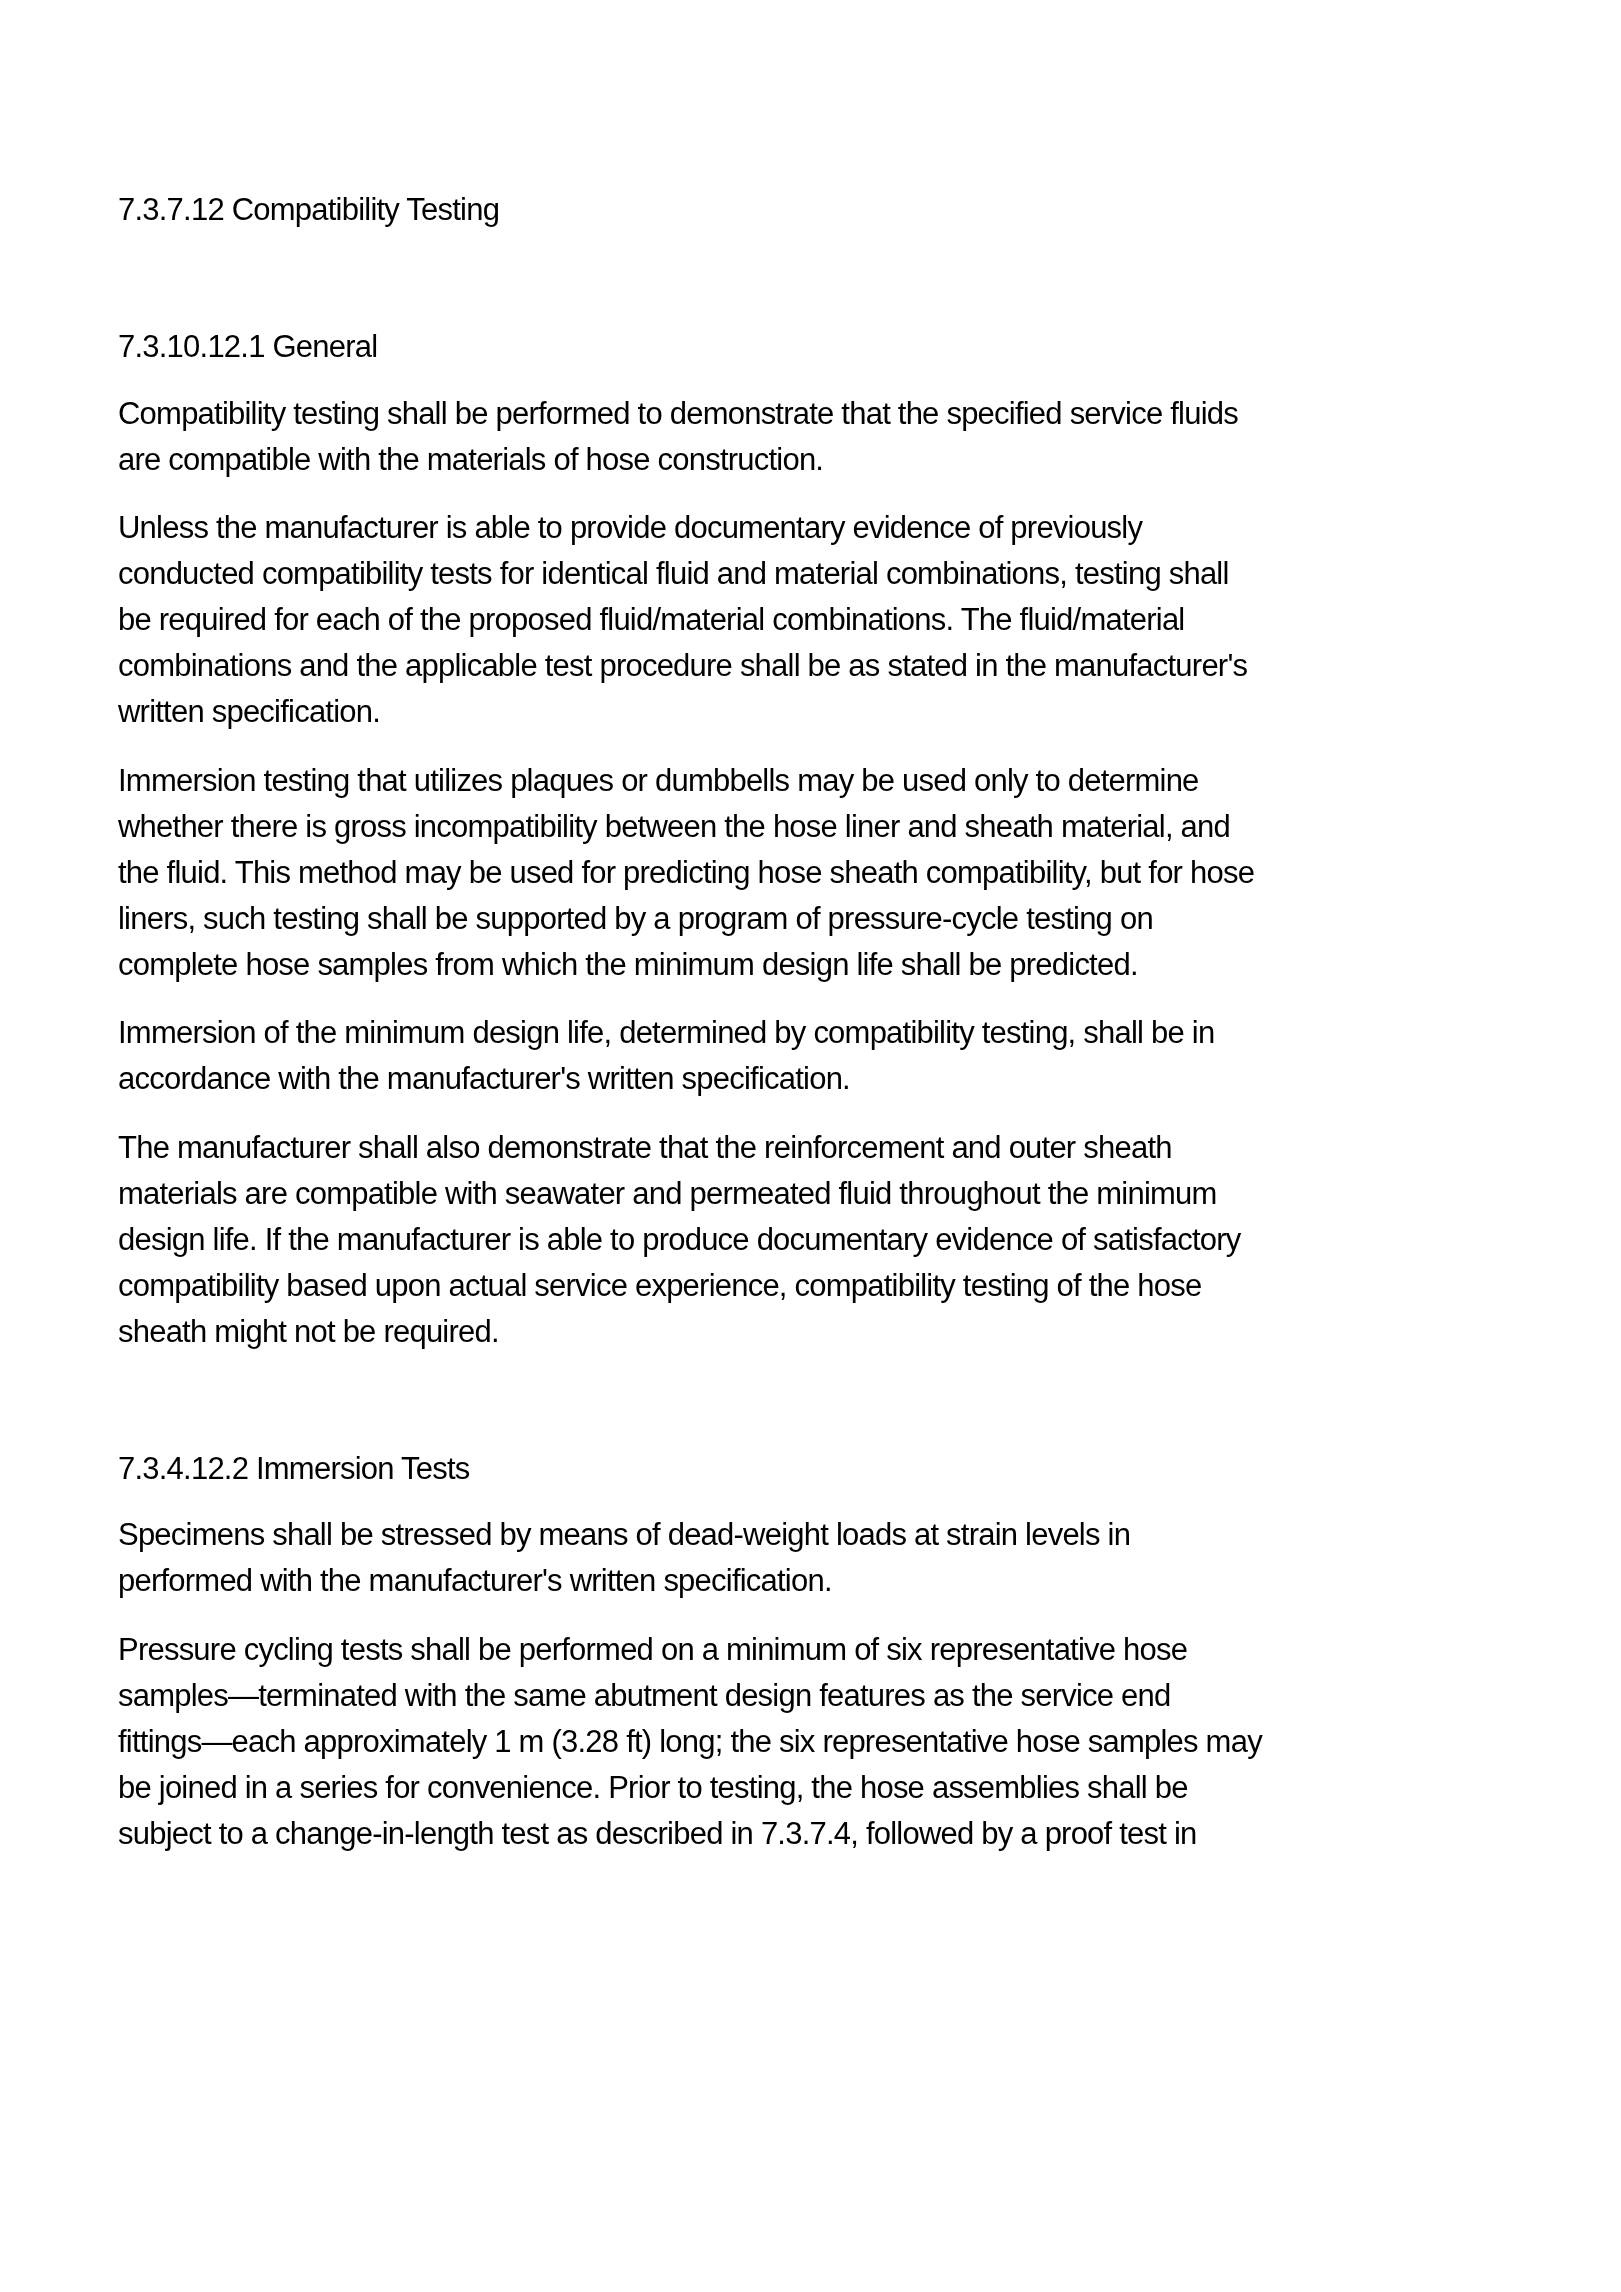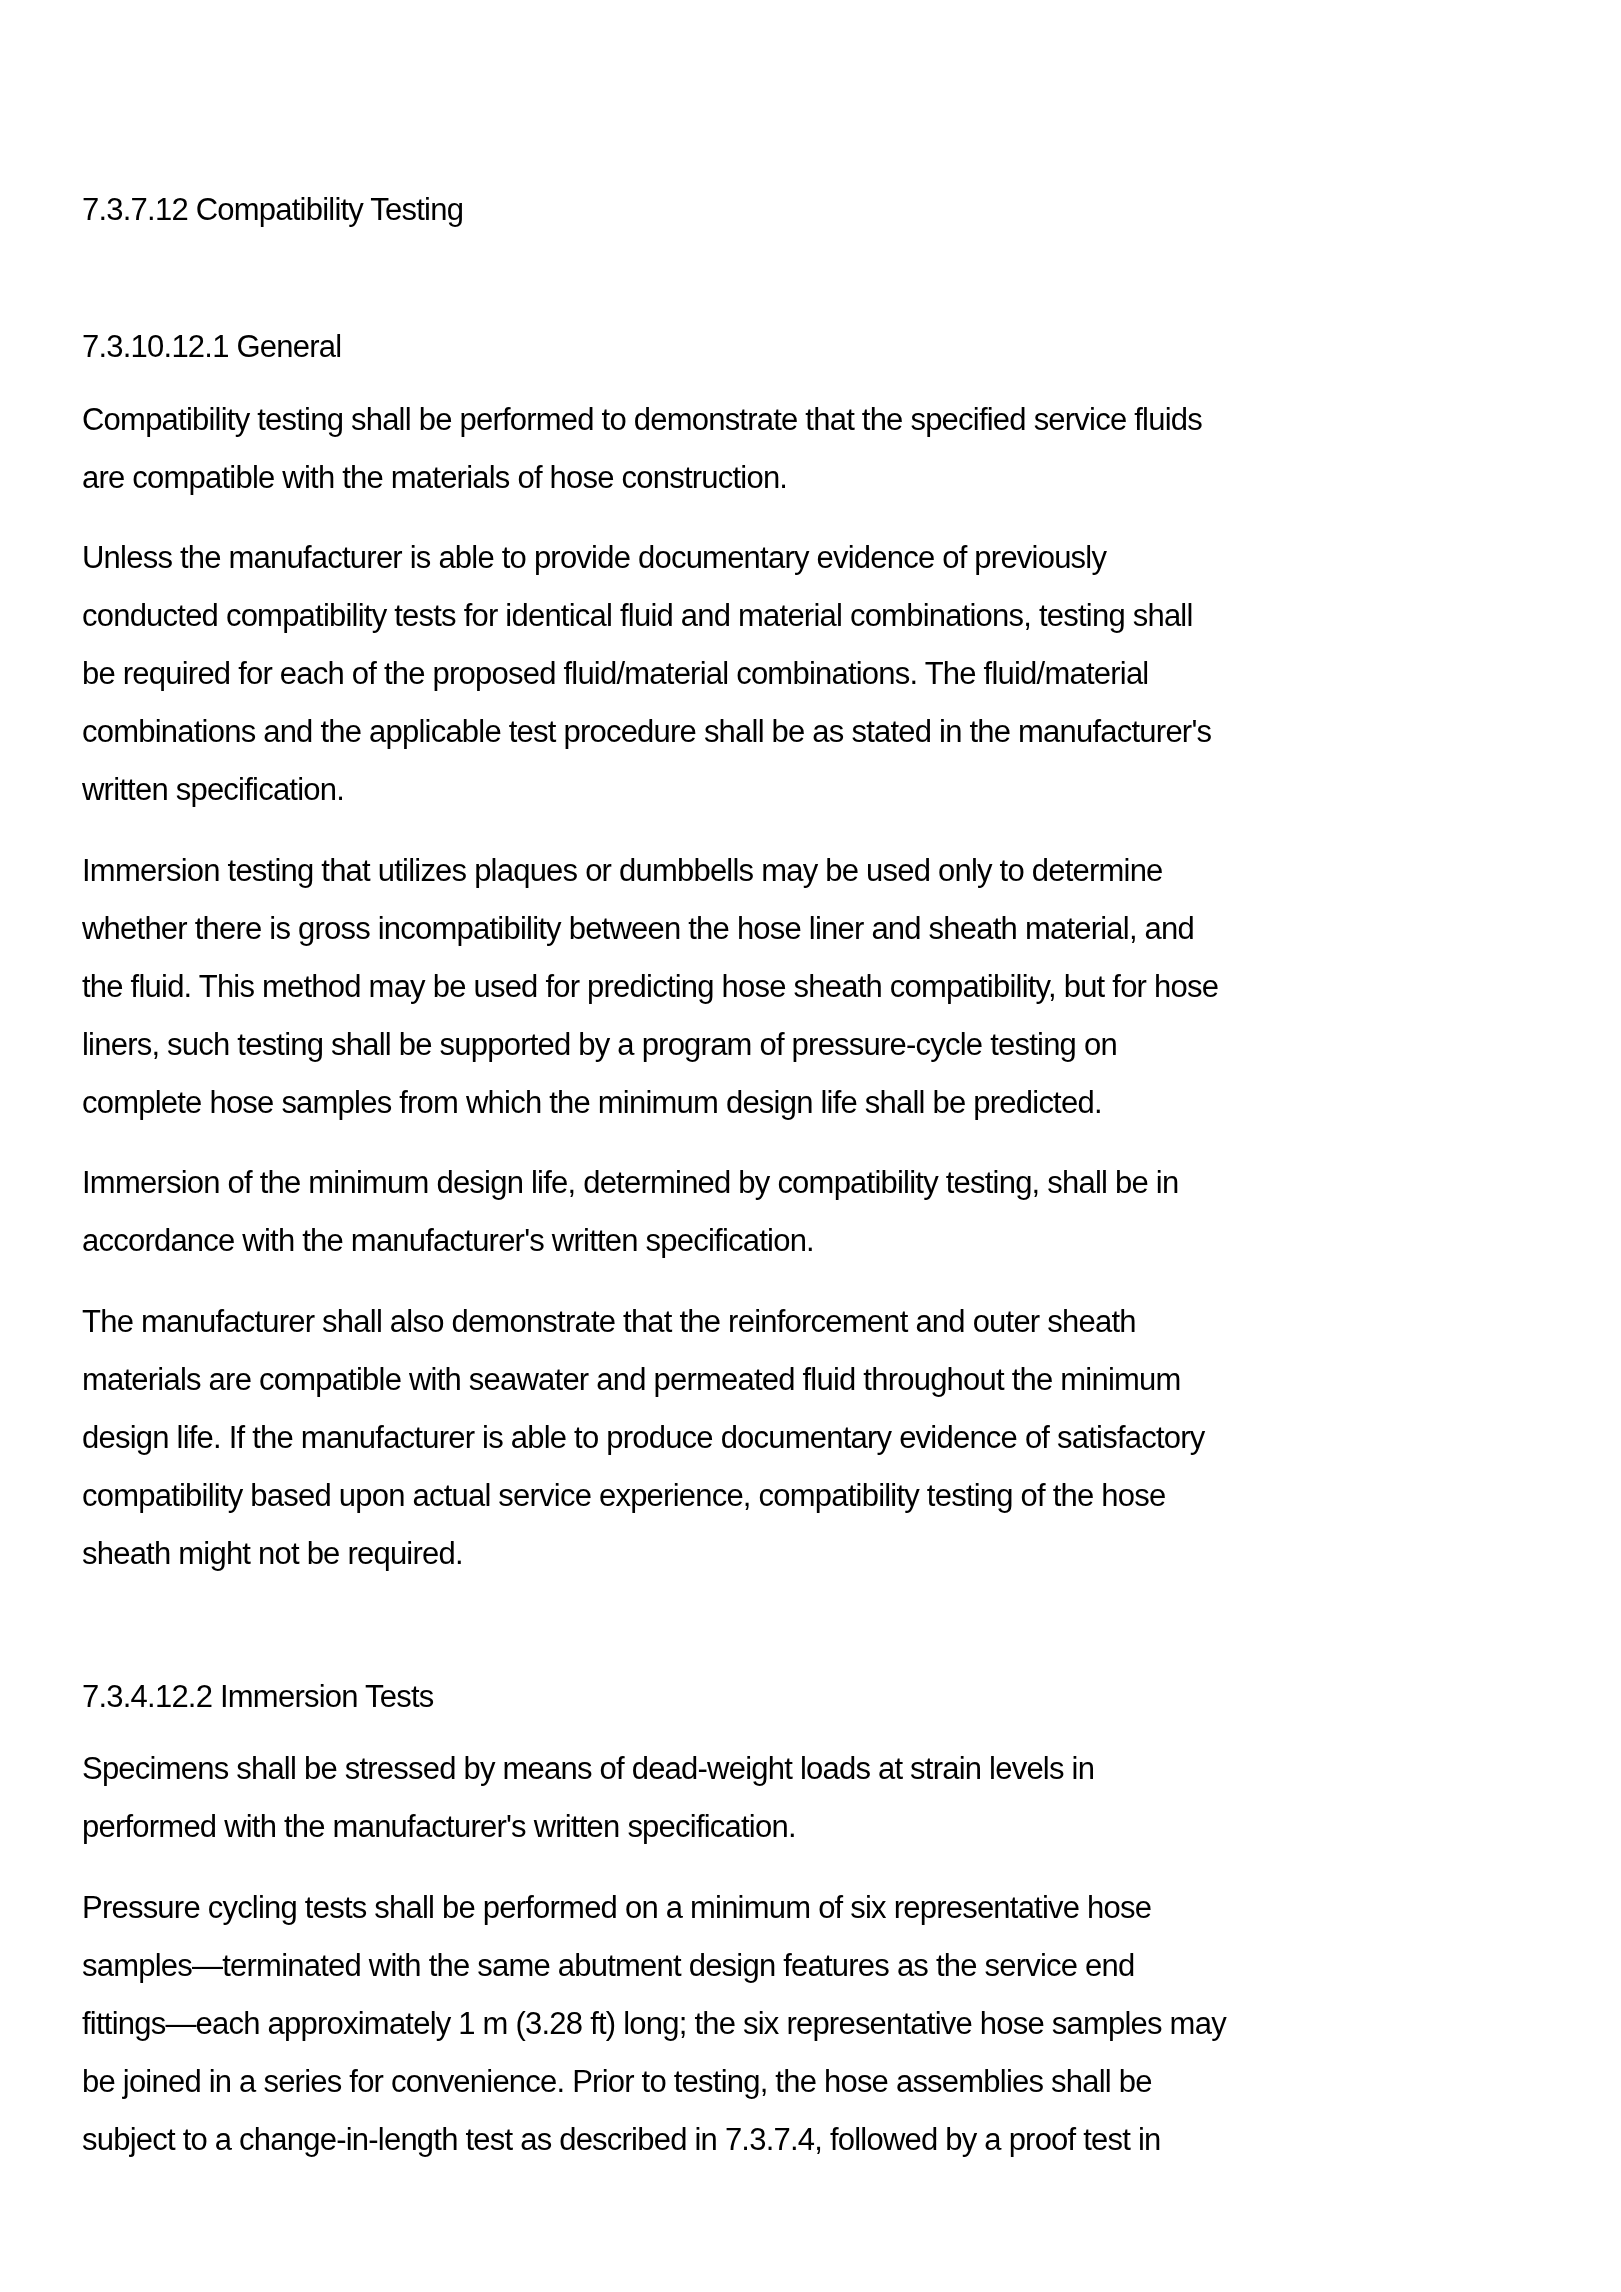--- a/index.html
+++ b/index.html
@@ -11,35 +11,35 @@
     width: 1621px;
     height: 2293px;
     overflow: hidden;
     font-family: "Liberation Sans", sans-serif;
     color: #000000;
   }
   .page {
     box-sizing: border-box;
     width: 1621px;
     height: 2293px;
-    padding: 96px 182px 0 82px;
+    padding: 96px 182px 0 118px;
     background: #ffffff;
   }
   .heading {
     font-size: 31px;
     font-weight: 400;
     line-height: 46px;
     letter-spacing: -0.025em;
     margin: 91px 0 20.6px 0;
     white-space: pre;
   }
   .para {
     font-size: 31px;
     font-weight: 400;
-    line-height: 58px;
+    line-height: 46px;
     letter-spacing: -0.025em;
     margin: 0 0 22.5px 0;
     white-space: pre;
   }
 </style>
 </head>
 <body>
 
 <div class="page">
 

